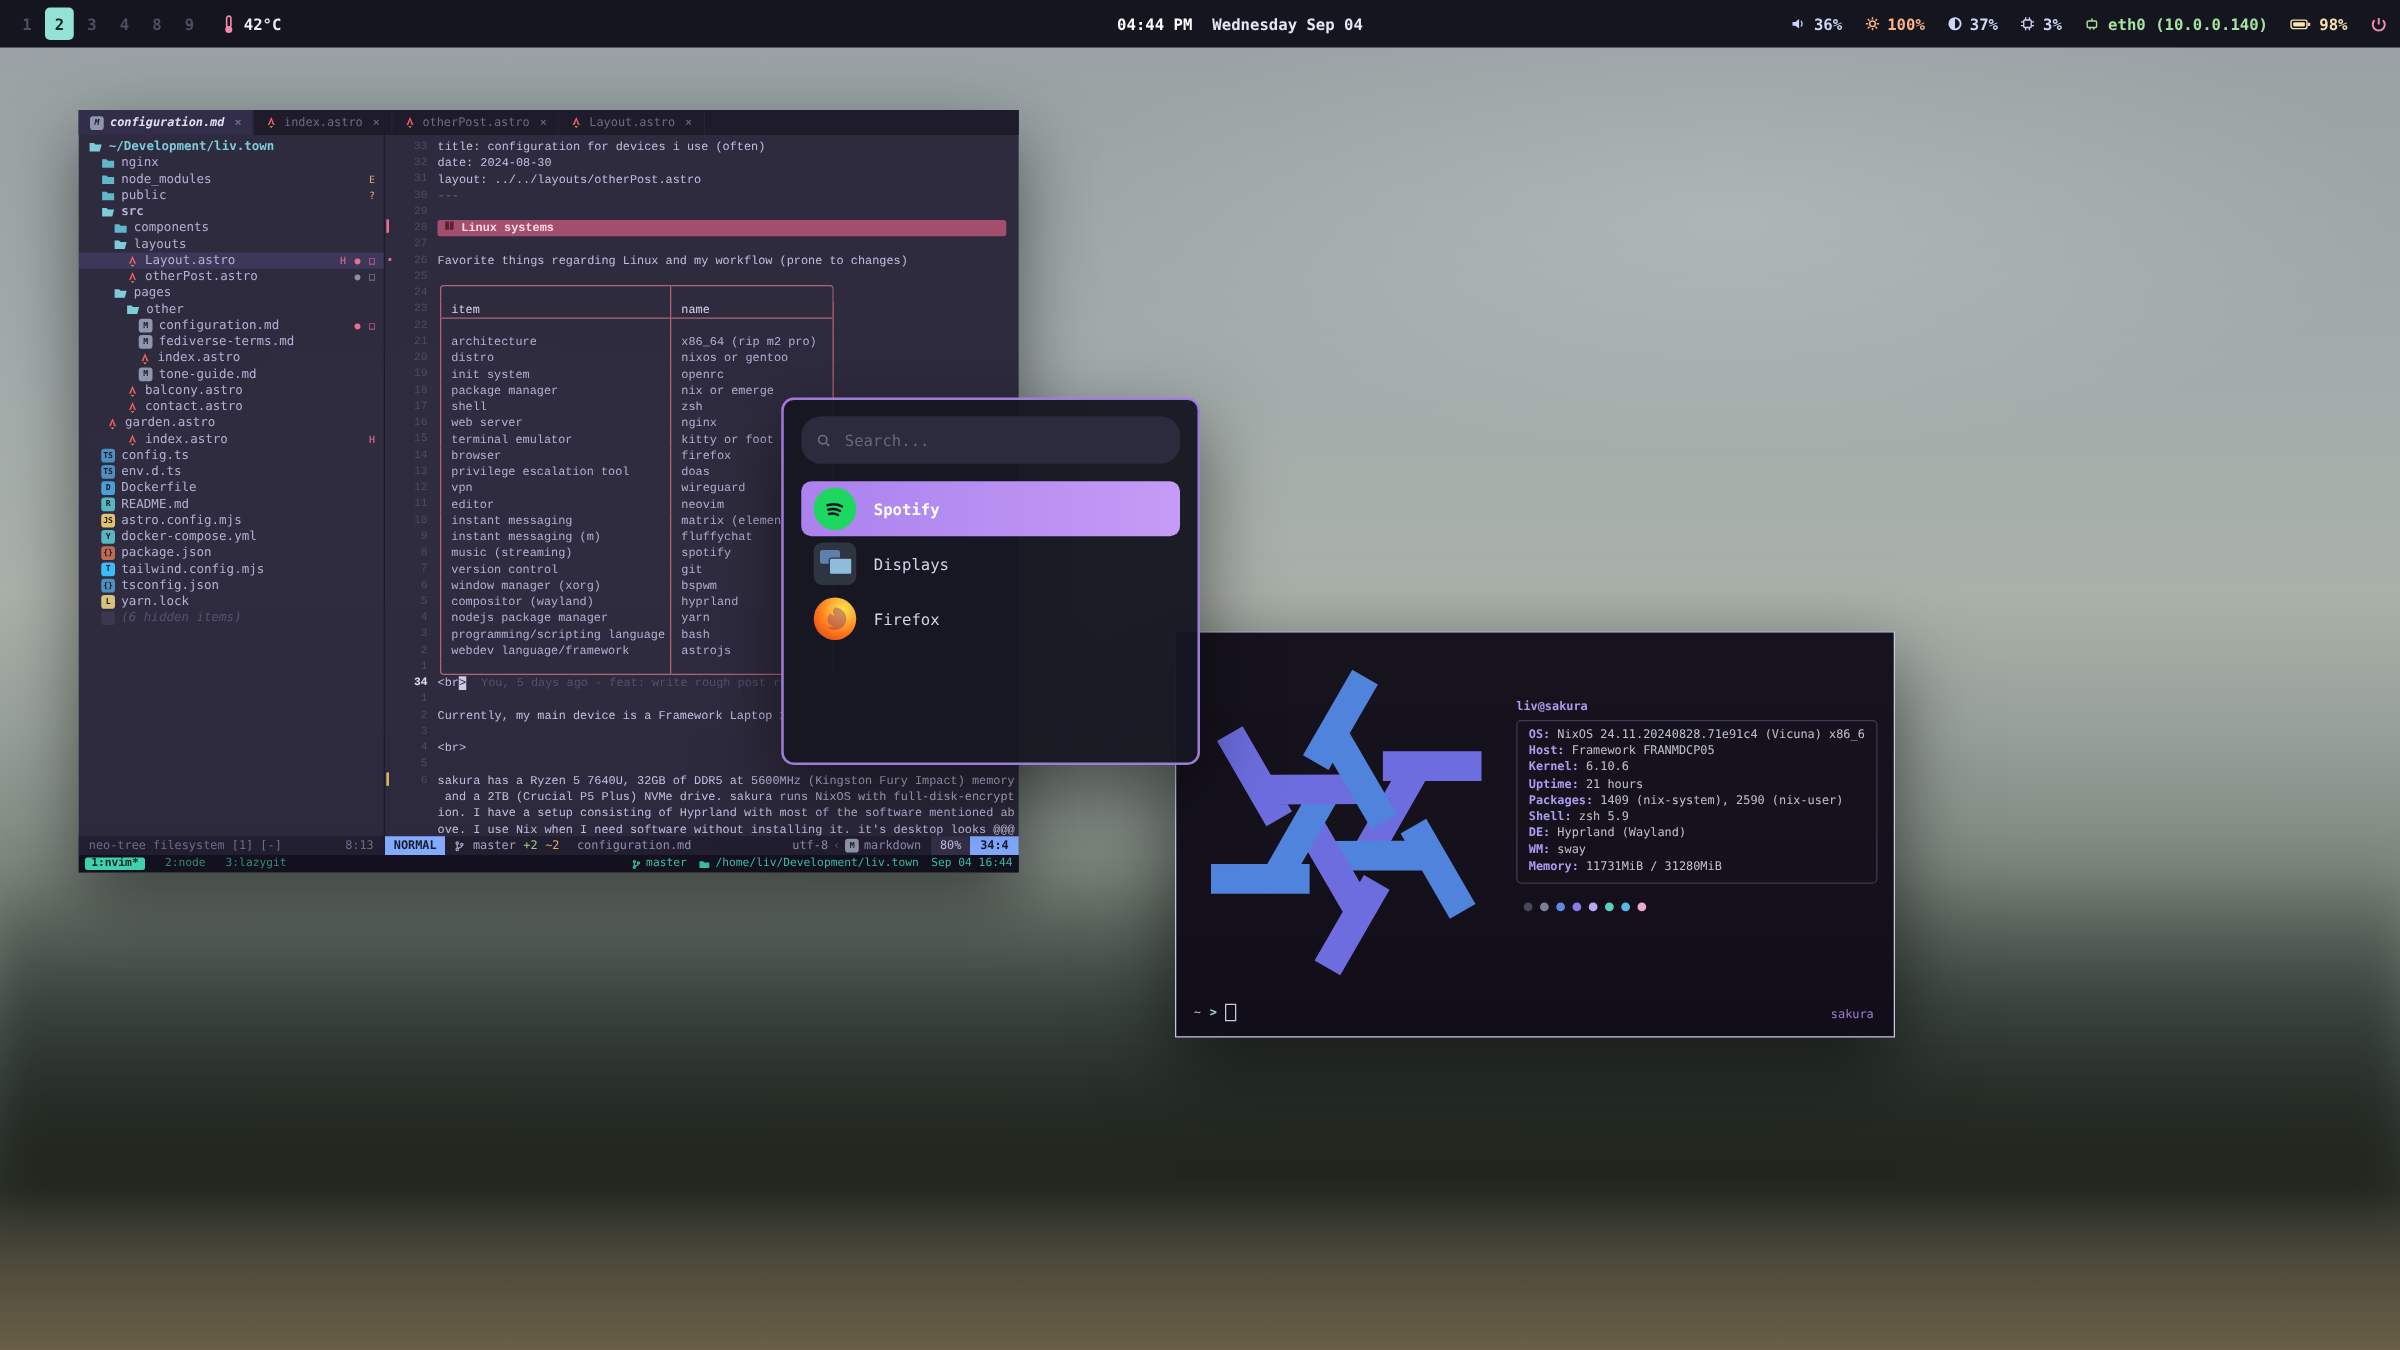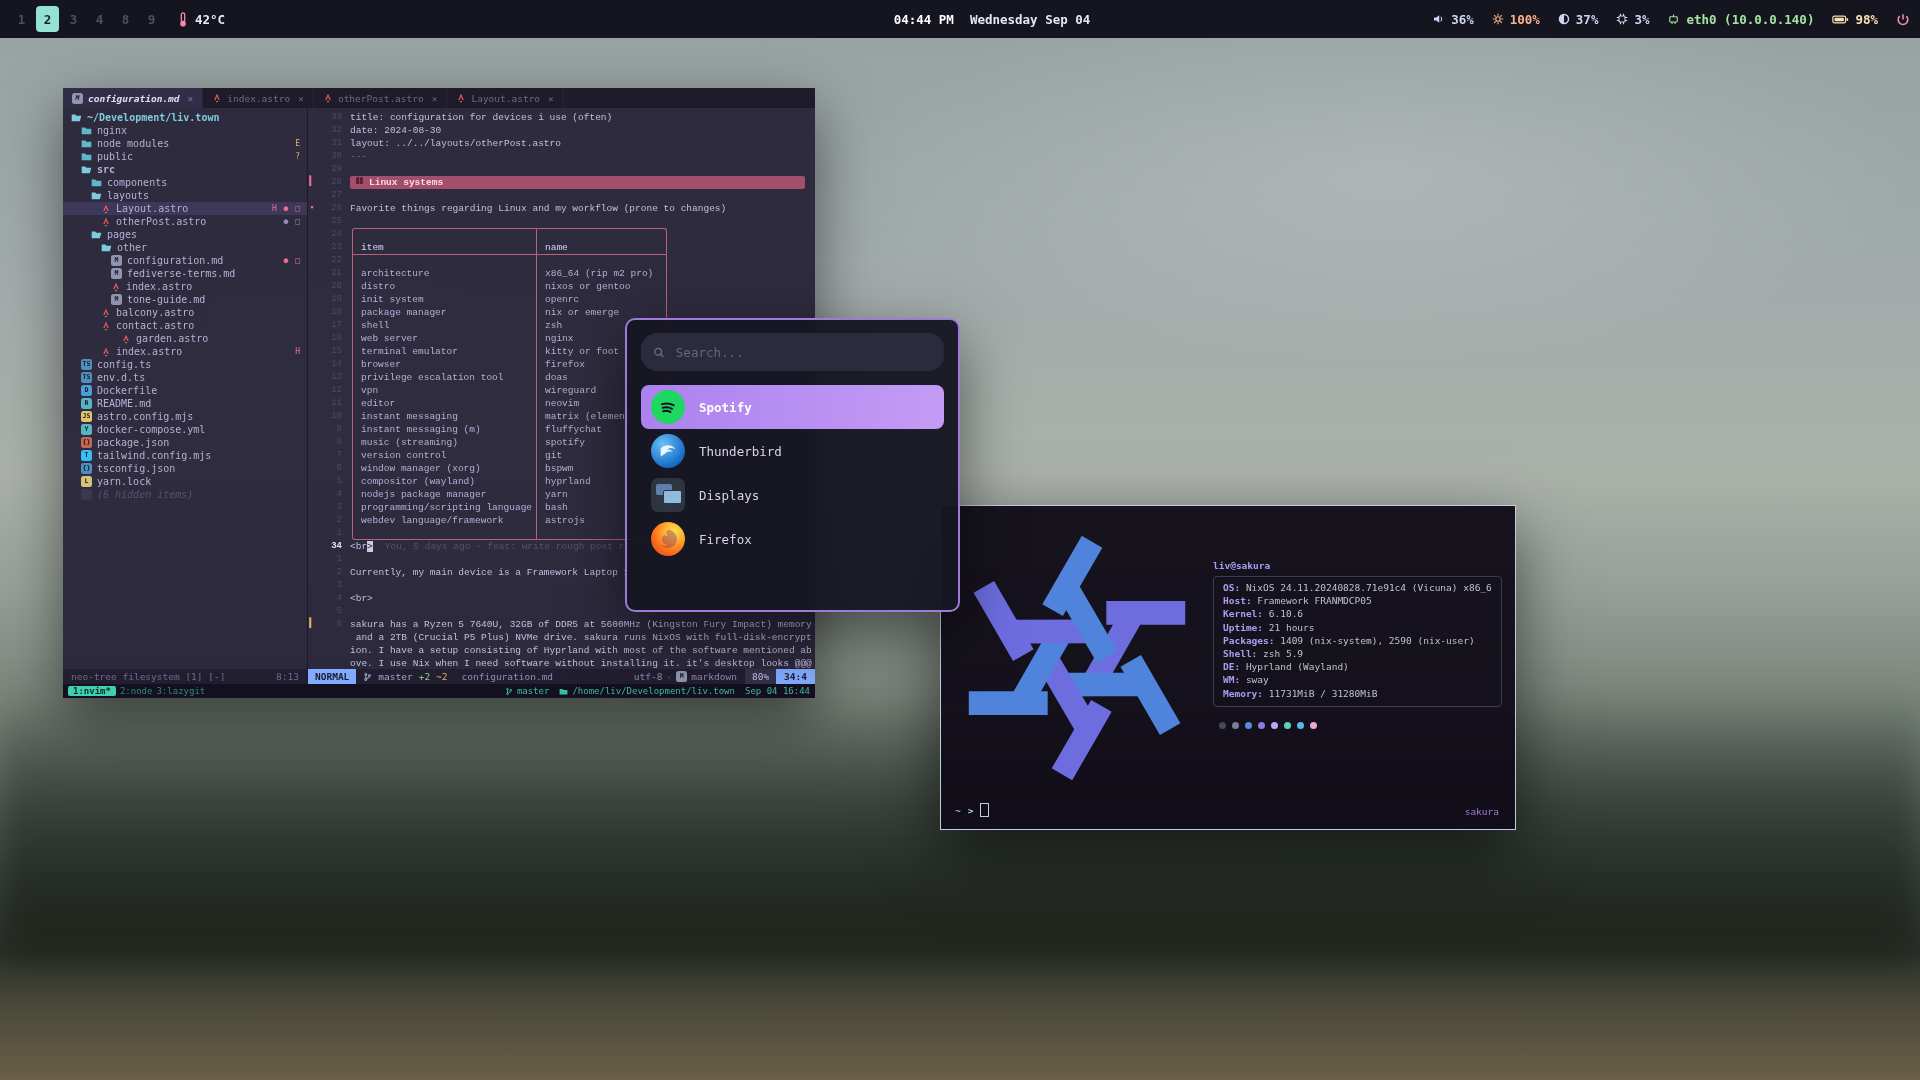--- a/index.html
+++ b/index.html
@@ -356,21 +356,21 @@
           </div>
           <div class="trow" style="padding-left: 38px;">
             <span class="tico">
               <svg width="10" height="10" viewBox="0 0 16 16">
                 <path fill="#ff5d5d" d="M8 1l4.6 10.4-2.8-.9L8 4.8l-1.8 5.7-2.8.9z"></path>
                 <path fill="#ffb46b" d="M5.4 12.2c.8.6 1.7.9 2.6.9s1.8-.3 2.6-.9L8 15z"></path>
               </svg>
             </span>
             <span class="lbl">contact.astro</span>
           </div>
-          <div class="trow" style="padding-left: 58px; text-align: right;">
+          <div class="trow" style="padding-left: 22px; text-align: right;">
             <span class="tico">
               <svg width="10" height="10" viewBox="0 0 16 16">
                 <path fill="#ff5d5d" d="M8 1l4.6 10.4-2.8-.9L8 4.8l-1.8 5.7-2.8.9z"></path>
                 <path fill="#ffb46b" d="M5.4 12.2c.8.6 1.7.9 2.6.9s1.8-.3 2.6-.9L8 15z"></path>
               </svg>
             </span>
             <span class="lbl">garden.astro</span>
           </div>
           <div class="trow" style="padding-left: 38px;">
             <span class="tico">
@@ -763,21 +763,21 @@
       <div class="slright">
         <span>utf-8</span>
         <span class="sep">‹</span>
         <span class="fic" style="background:#8f95ad;margin-right:4px">M</span>
         <span style="margin-right:8px">markdown</span>
         <span class="pct">80%</span>
         <span class="pos">34:4</span>
       </div>
     </div>
     <div class="tmux">
-      <span id="tmuxwins" style="display:flex;gap:4px;align-items:flex-start">
+      <span id="tmuxwins" style="display:flex;gap:16px;align-items:flex-start">
           <span class="twin active">1:nvim*</span>
           <span class="twin">2:node</span>
           <span class="twin">3:lazygit</span>
         </span>
       <span class="tmright">
         <span class="seg">
           <svg width="8" height="9" viewBox="0 0 16 16" stroke="currentColor" fill="none" stroke-width="2">
               <circle cx="5" cy="3.5" r="1.7"></circle>
               <circle cx="5" cy="12.5" r="1.7"></circle>
               <circle cx="11.5" cy="5.5" r="1.7"></circle>
@@ -812,30 +812,20 @@
                 <path d="M6 9.2c4.2-1.2 8.4-.8 11.6 1"></path>
                 <path d="M6.6 12.8c3.4-.9 6.8-.5 9.4 1"></path>
                 <path d="M7.2 16.2c2.6-.7 5-.4 7.2.8"></path>
               </svg>
             </div>
           </span>
           <span>Spotify</span>
         </div>
         <div class="entry">
           <span>
-            <div class="lic" style="background:radial-gradient(circle at 35% 30%,#69c0f7,#1268c3 75%)">
-              <svg width="22" height="22" viewBox="0 0 24 24">
-                <path fill="#eaf5ff" d="M4 9c5-5 13-4 16 1-4-2-7-1.6-9 .4 3-.4 5 .6 6 2.6-3-1-6-.4-8 1.6L4 18z"></path>
-              </svg>
-            </div>
-          </span>
-          <span>Thunderbird</span>
-        </div>
-        <div class="entry">
-          <span>
             <div class="lic" style="border-radius:7px;background:#2e3440">
               <span class="mon" style="left:5px;top:6px;width:16px;height:11px;background:#5e81ac"></span>
               <span class="mon" style="left:12px;top:12px;width:17px;height:12px;background:#8fbcdd;border:1px solid #2e3440"></span>
             </div>
           </span>
           <span>Displays</span>
         </div>
         <div class="entry">
           <span>
             <div class="lic" style="background:radial-gradient(circle at 68% 28%,#ffe14d 0%,#ffaf33 30%,#ff7a1a 55%,#e8541d 80%,#d04416)">

